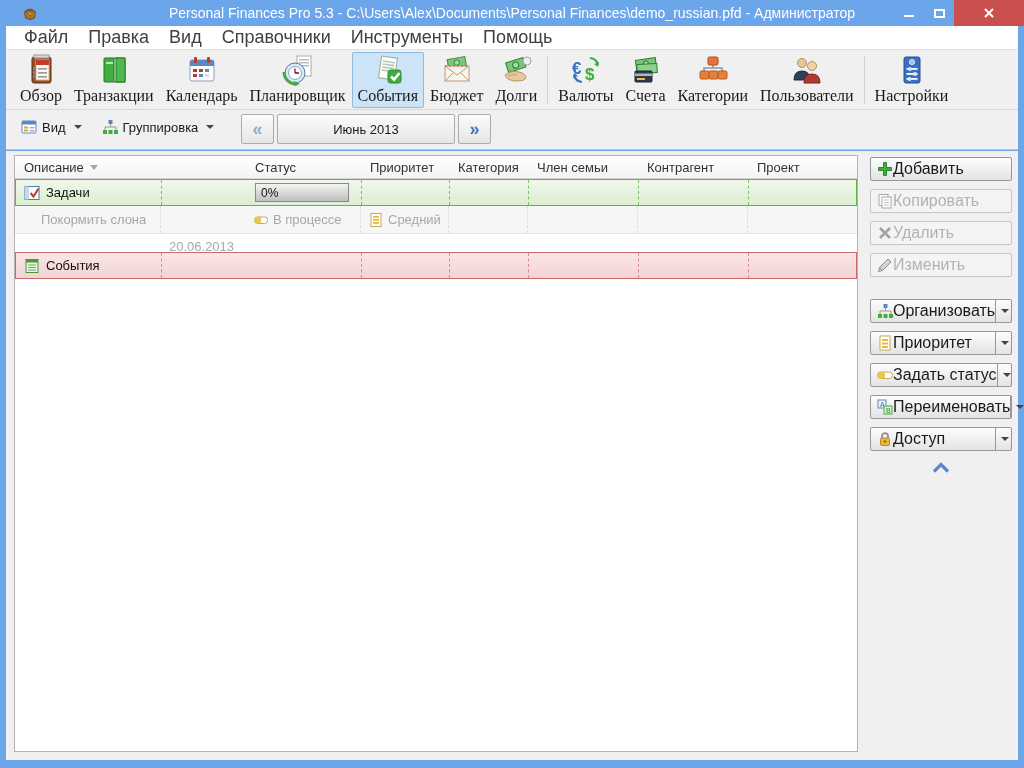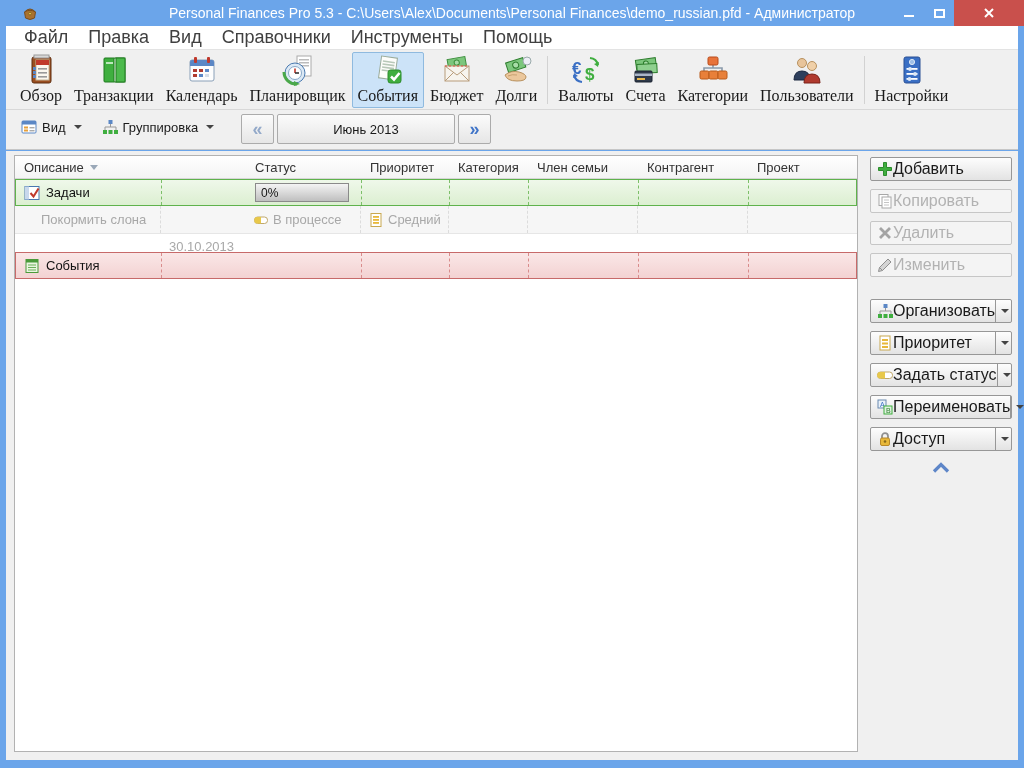--- a/index.html
+++ b/index.html
@@ -420,21 +420,21 @@
         <div class="gc c5"></div>
         <div class="gc c6"></div>
         <div class="gc c7"></div>
       </div>
 
       <div class="g-row item">
         <div class="gc c0 desc">
             <span>Покормить слона</span>
           </div>
         <div class="gc c1">
-            <span>30.10.2013</span>
+            <span>20.06.2013</span>
           </div>
         <div class="gc c2">
           <span class="mini-ic">
             <svg viewBox="0 0 14 14">
                 <rect x="0.5" y="4" width="13" height="6.5" rx="3" fill="#fff" stroke="#C0A86A"></rect>
                 <path d="M3.5 4 a3.2 3.2 0 0 0 0 6.5 h3.5 v-6.5 z" fill="#E8C84A"></path>
               </svg>
           </span>
           <span>В процессе</span>
         </div>

